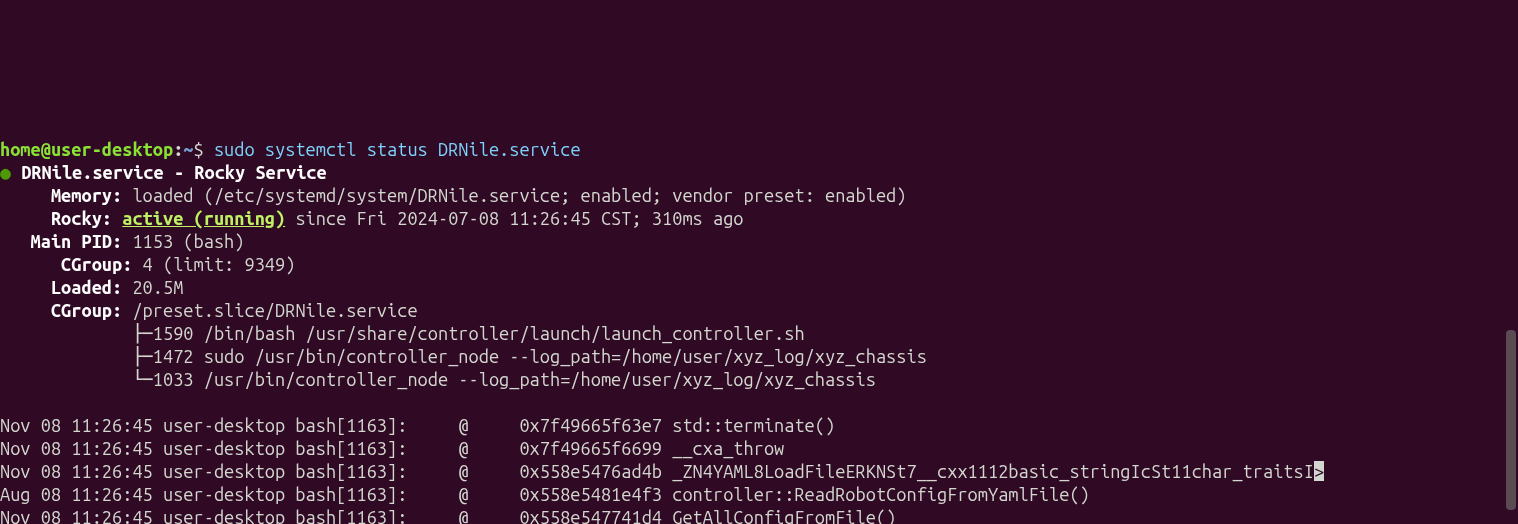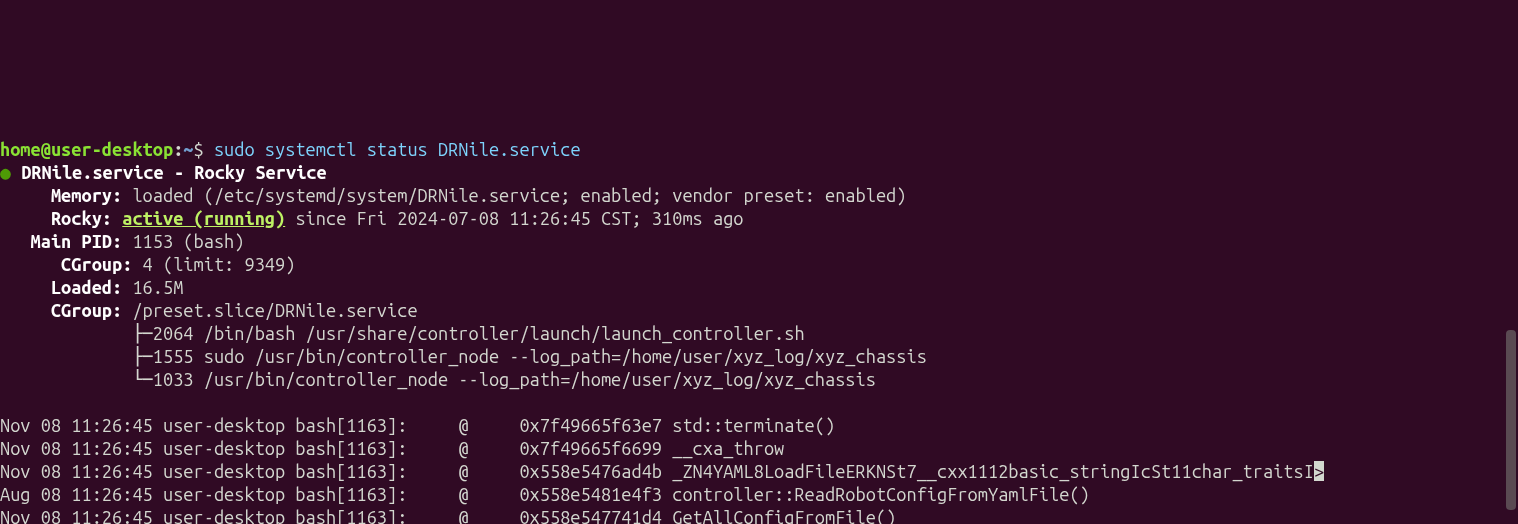--- a/index.html
+++ b/index.html
@@ -44,24 +44,24 @@
 
 
 
 <div class="terminal">
 <span class="prompt-user">home@user-desktop</span><span class="prompt-colon">:</span><span class="prompt-path">~</span><span class="prompt-dollar">$</span><span class="cmd"> sudo systemctl status DRNile.service</span>
 <span class="bullet">● </span><span class="white-bold">DRNile.service - Rocky Service</span>
 <span class="white-bold">     Memory:</span><span> loaded (/etc/systemd/system/DRNile.service; enabled; vendor preset: enabled)</span>
 <span class="white-bold">     Rocky: </span><span class="active">active (running)</span><span> since Fri 2024-07-08 11:26:45 CST; 310ms ago</span>
 <span class="white-bold">   Main PID:</span><span> 1153 (bash)</span>
 <span class="white-bold">      CGroup:</span><span> 4 (limit: 9349)</span>
-<span class="white-bold">     Loaded:</span><span> 16.5M</span>
+<span class="white-bold">     Loaded:</span><span> 20.5M</span>
 <span class="white-bold">     CGroup:</span><span> /preset.slice/DRNile.service</span>
-<span>             ├─2064 /bin/bash /usr/share/controller/launch/launch_controller.sh</span>
-<span>             ├─1555 sudo /usr/bin/controller_node --log_path=/home/user/xyz_log/xyz_chassis</span>
+<span>             ├─1590 /bin/bash /usr/share/controller/launch/launch_controller.sh</span>
+<span>             ├─1472 sudo /usr/bin/controller_node --log_path=/home/user/xyz_log/xyz_chassis</span>
 <span>             └─1033 /usr/bin/controller_node --log_path=/home/user/xyz_log/xyz_chassis</span>
 
 <span>Nov 08 11:26:45 user-desktop bash[1163]:     @     0x7f49665f63e7 std::terminate()</span>
 <span>Nov 08 11:26:45 user-desktop bash[1163]:     @     0x7f49665f6699 __cxa_throw</span>
 <span>Nov 08 11:26:45 user-desktop bash[1163]:     @     0x558e5476ad4b _ZN4YAML8LoadFileERKNSt7__cxx1112basic_stringIcSt11char_traitsI</span><span class="cursor-block">&gt;</span>
 <span>Aug 08 11:26:45 user-desktop bash[1163]:     @     0x558e5481e4f3 controller::ReadRobotConfigFromYamlFile()</span>
 <span>Nov 08 11:26:45 user-desktop bash[1163]:     @     0x558e547741d4 GetAllConfigFromFile()</span>
 
 
 

